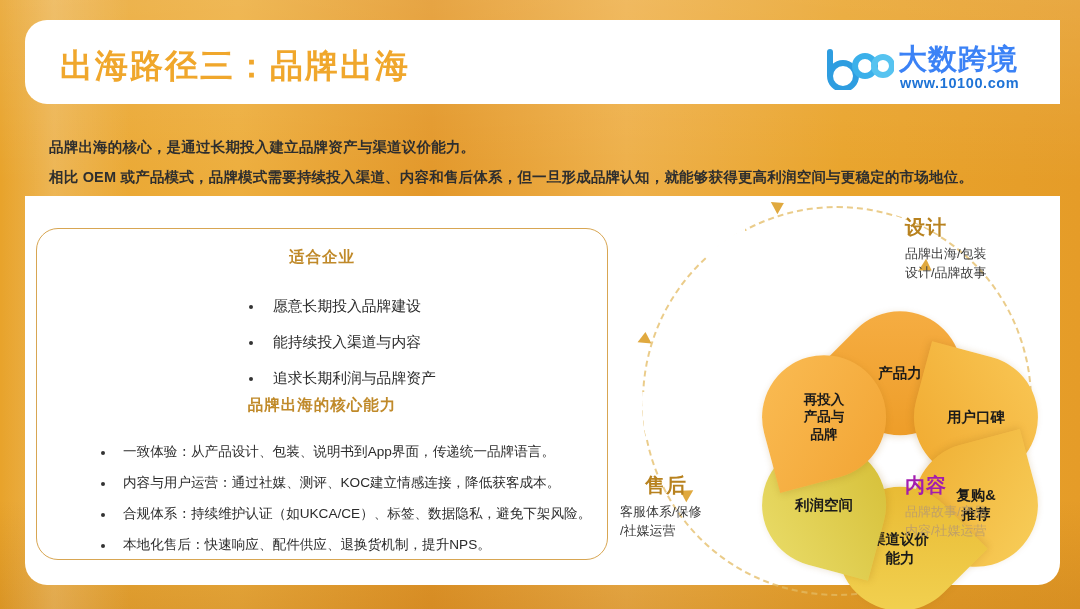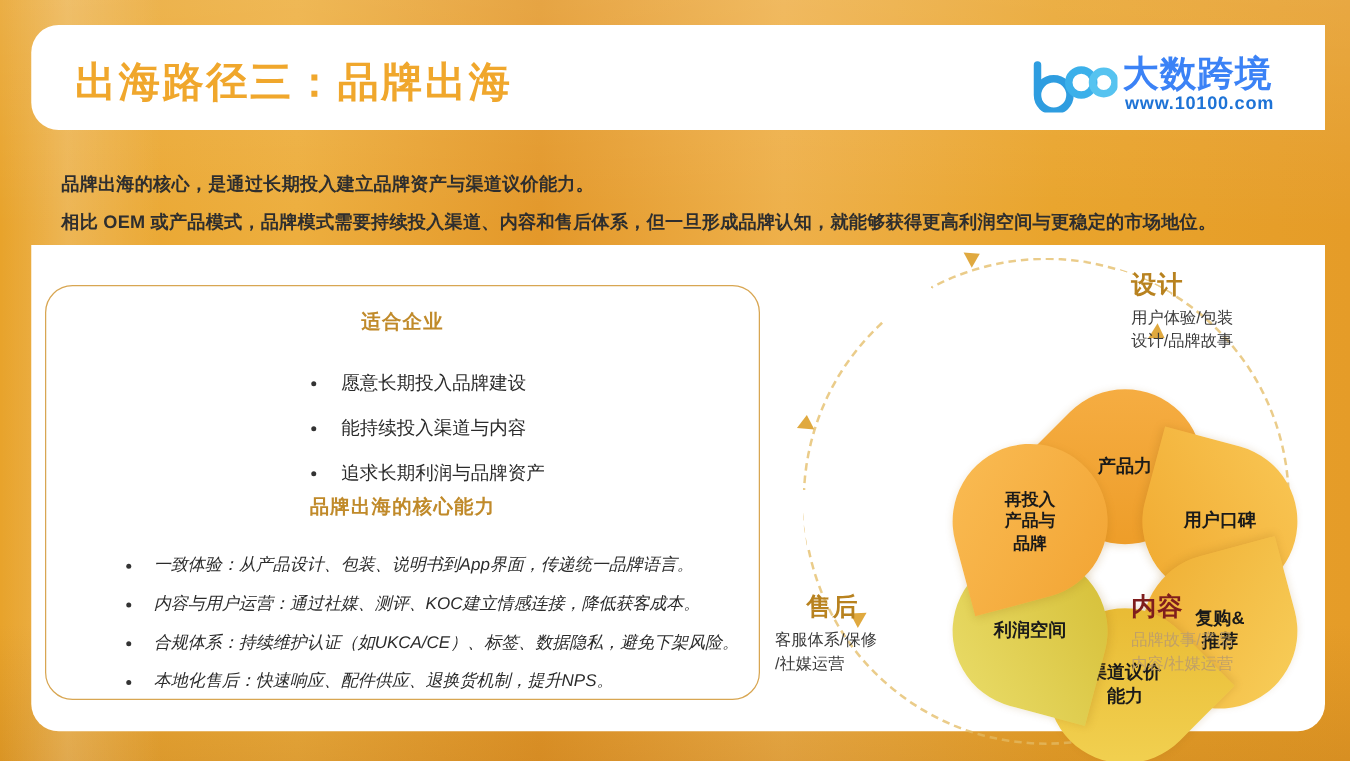--- a/index.html
+++ b/index.html
@@ -80,21 +80,21 @@
     list-style:none;position:relative;font-size:14.8px;color:#2b2b2b;
     margin-bottom:17px;padding-left:26px;white-space:nowrap;
   }
   .bullets-a li::before{
     content:"";position:absolute;left:2px;top:8px;width:4px;height:4px;
     border-radius:50%;background:#333;
   }
   .bullets-b{position:absolute;left:18px;top:198px;}
   .bullets-b li{
     list-style:none;position:relative;font-size:13.6px;color:#2b2b2b;
-    margin-bottom:13px;padding-left:28px;white-space:nowrap;font-style:italic;
+    margin-bottom:13px;padding-left:28px;white-space:nowrap;
   }
   .bullets-b li::before{
     content:"";position:absolute;left:6px;top:8px;width:4px;height:4px;
     border-radius:50%;background:#333;
   }
 
   
   .diagram{
     position:absolute;left:595px;top:18px;width:430px;height:360px;
   }
@@ -139,21 +139,21 @@
   }
 
   .corner-lab{position:absolute;width:150px;}
   .corner-lab .ttl{
     font-size:20px;font-weight:bold;color:#B8821F;letter-spacing:1px;
     margin-bottom:4px;
   }
   .corner-lab .sub{
     font-size:13px;color:#3a3a3a;line-height:1.45;font-weight:500;
   }
-  .corner-lab.gold .ttl{color:#7f1d1d;}
+  .corner-lab.gold .ttl{color:#a21caf;}
   .corner-lab.gold .sub{color:#C0A068;}
   .corner-lab.tl{left:0px;top:0px;text-align:left;}
   .corner-lab.tr{right:-5px;top:0px;text-align:left;}
   .corner-lab.bl{left:0px;top:258px;text-align:left;}
   .corner-lab.br{right:-5px;top:258px;text-align:left;}
   .corner-lab.tl .ttl,.corner-lab.bl .ttl{text-align:center;width:92px;}
   .corner-lab.tr .ttl,.corner-lab.br .ttl{width:140px;}
 </style>
 </head>
 <body>
@@ -233,21 +233,21 @@
         <div class="petal" style="transform:rotate(345deg);background:linear-gradient(135deg,#FABC54,#F2A433);">
           <span style="transform:rotate(-345deg);white-space:pre-line;font-size:13.5px;">再投入
 产品与
 品牌</span>
         </div>
       </div>
 
 
       <div class="corner-lab tr">
         <div class="ttl">设计</div>
-        <div class="sub">用户体验/包装</div>
+        <div class="sub">品牌出海/包装</div>
         <div class="sub">设计/品牌故事</div>
       </div>
 
       <div class="corner-lab bl">
         <div class="ttl">售后</div>
         <div class="sub">客服体系/保修</div>
         <div class="sub">/社媒运营</div>
       </div>
 
       <div class="corner-lab br gold">

